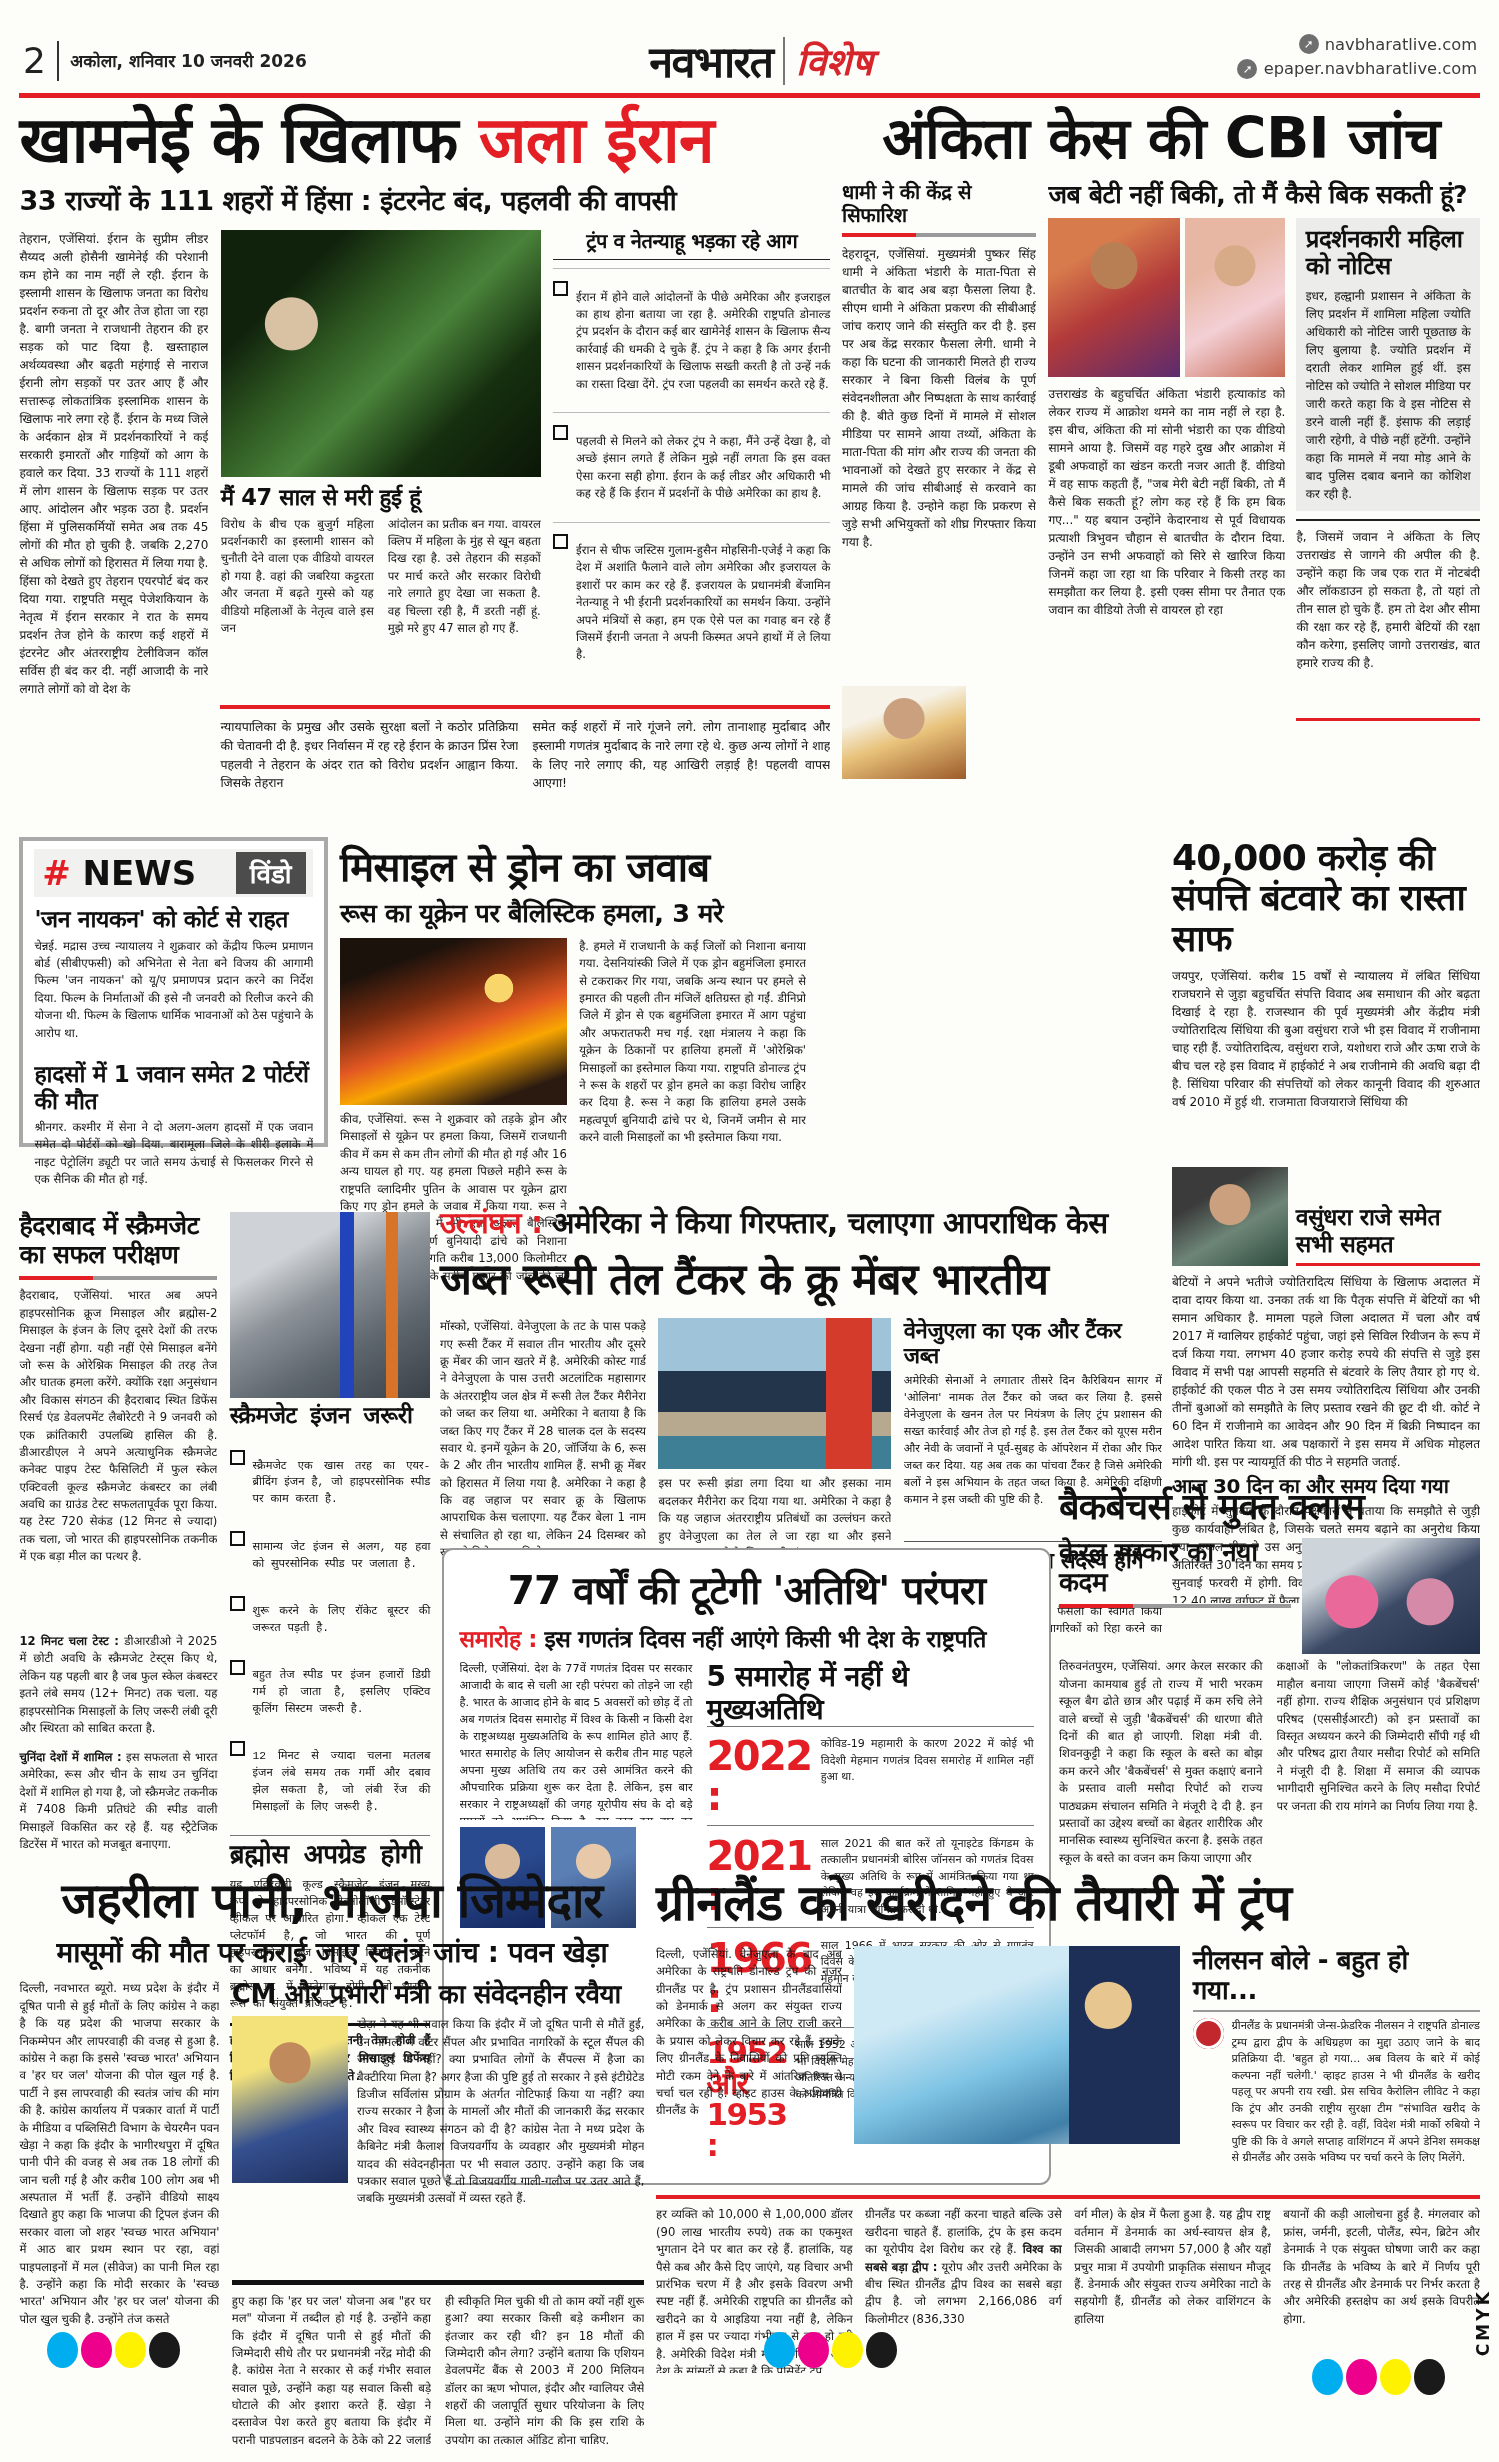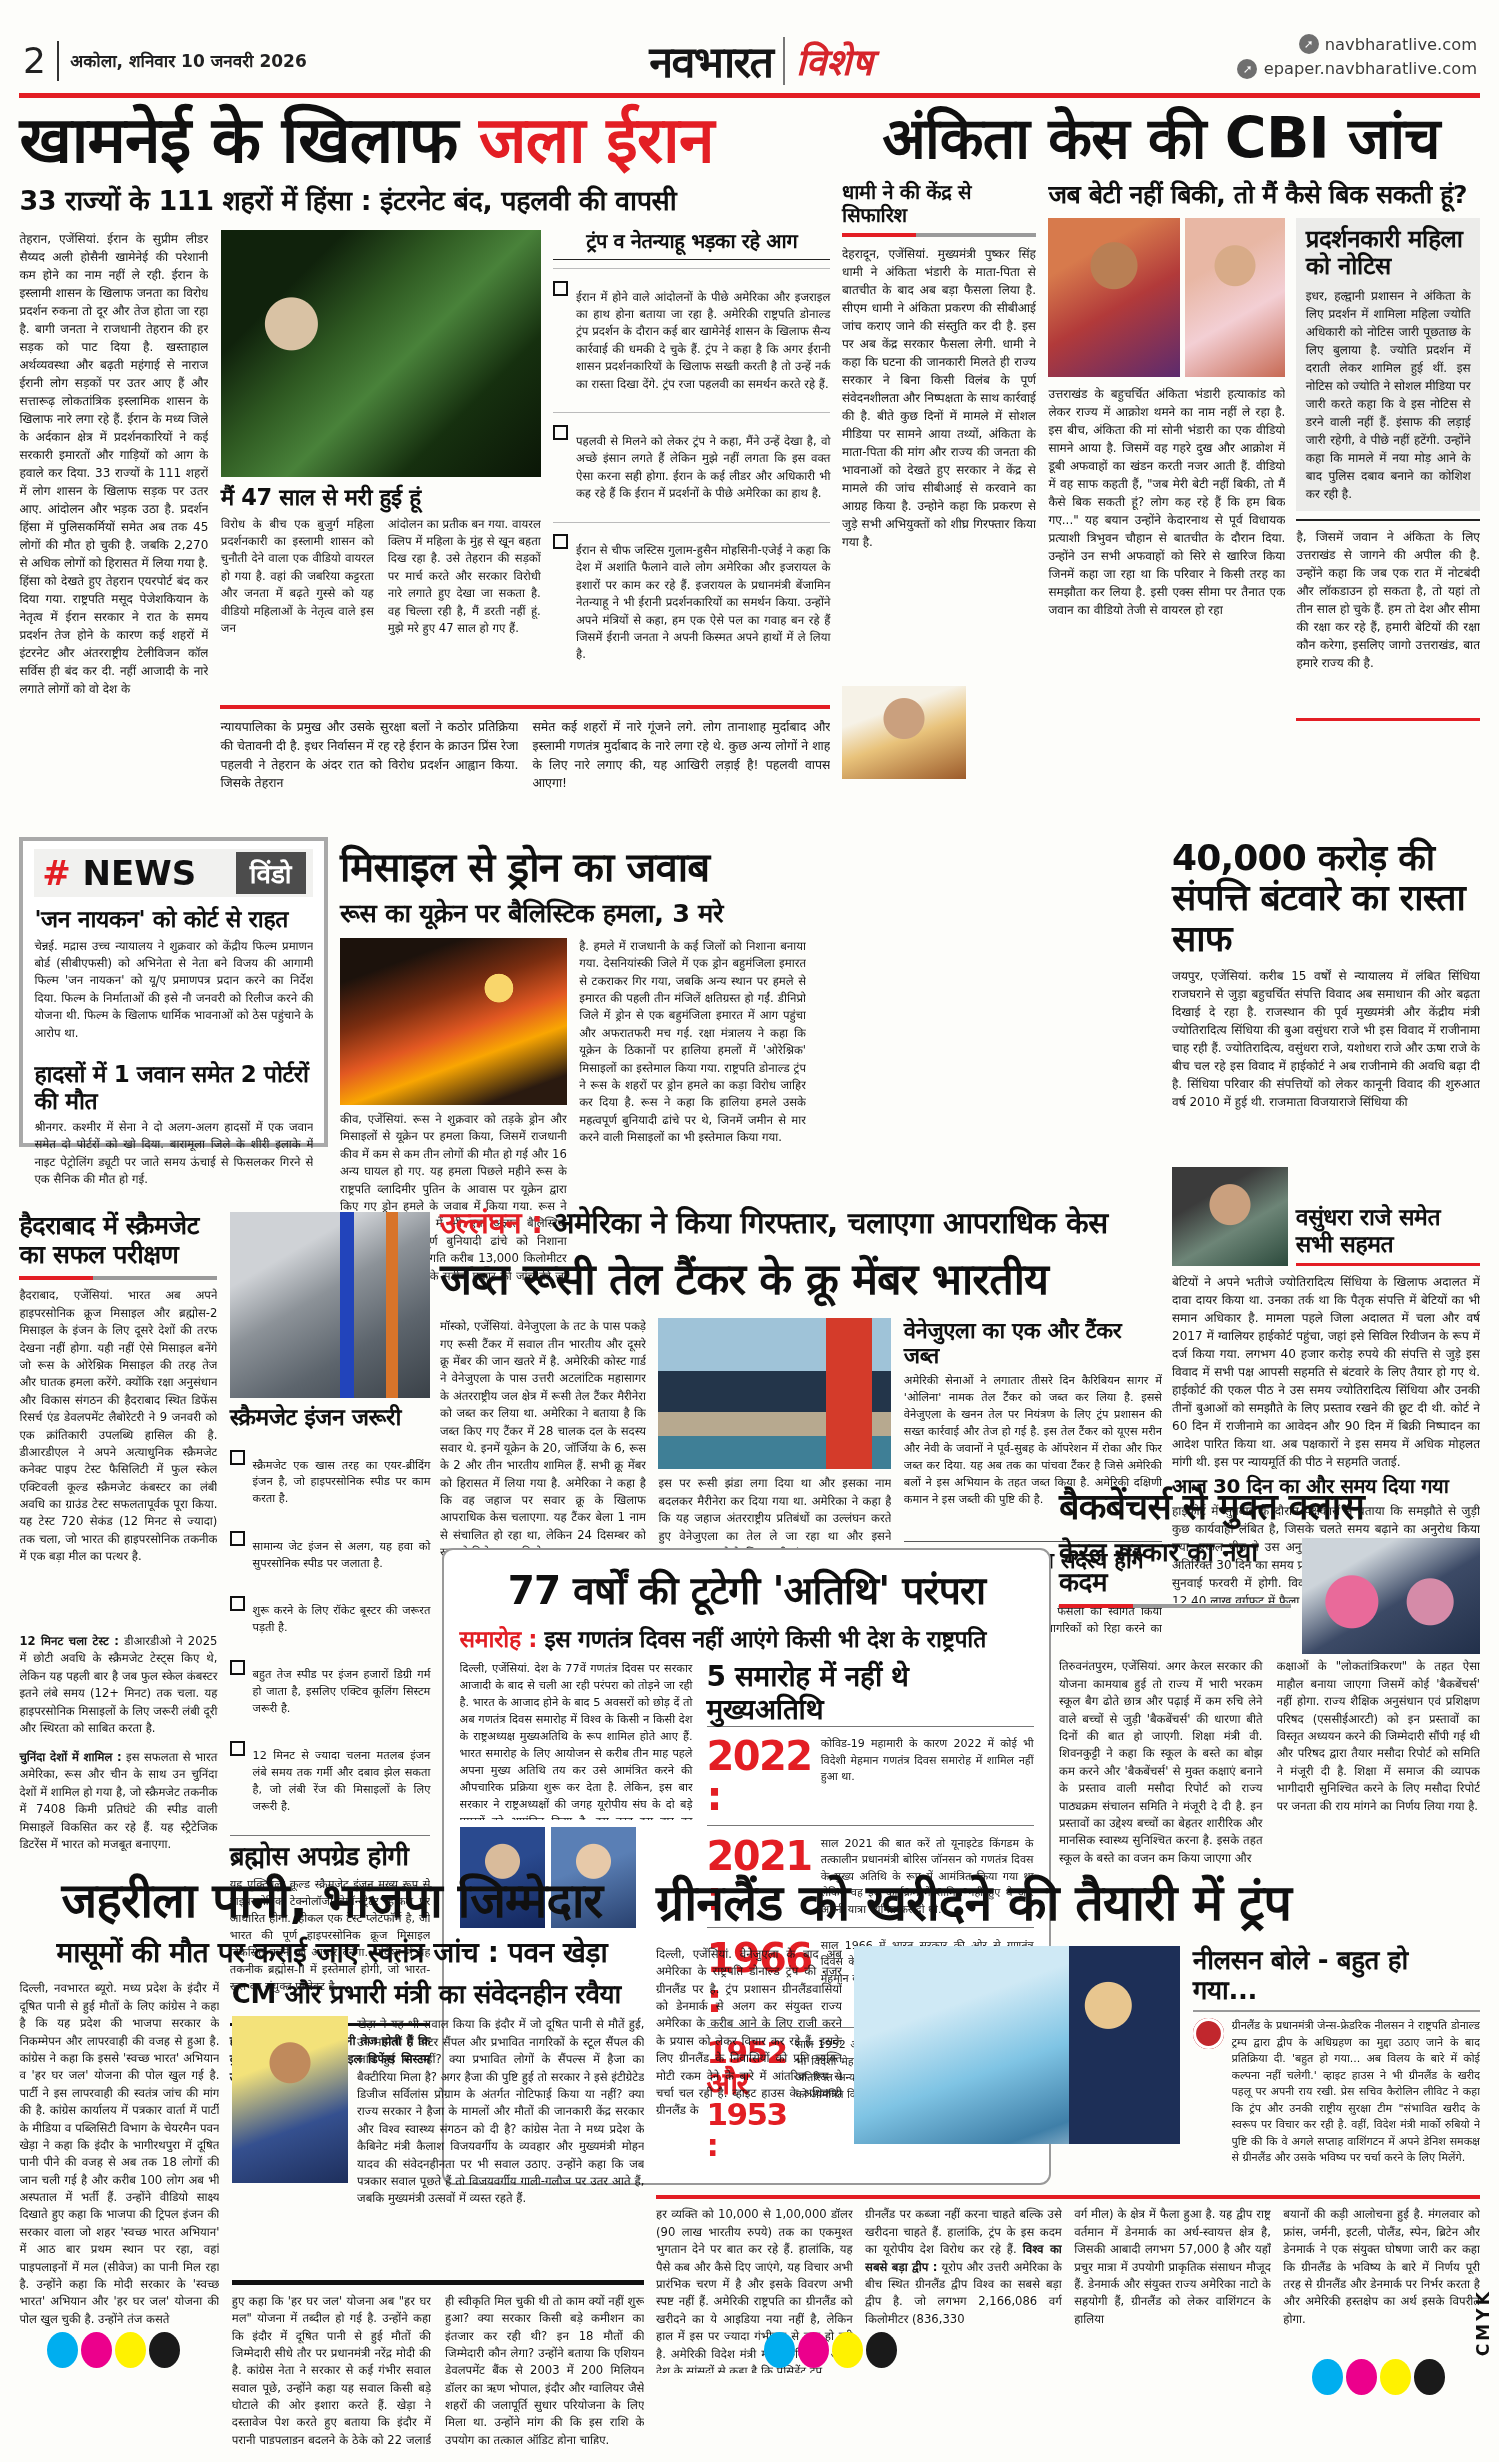--- a/index.html
+++ b/index.html
@@ -175,21 +175,21 @@
 
   <div class="abs" style="left:19.4px;top:1201px;width:411px;">
     <div style="display:flex;gap:12.4px;margin-top:11px;">
       <div style="flex:0 0 198px;">
         <div class="subh" style="font-size:25px;">हैदराबाद में स्क्रैमजेट का सफल परीक्षण</div>
         <div class="rg"></div>
         <div class="bd just clip" style="height:341px;font-size:11.6px;">हैदराबाद, एजेंसियां. भारत अब अपने हाइपरसोनिक क्रूज मिसाइल और ब्रह्मोस-2 मिसाइल के इंजन के लिए दूसरे देशों की तरफ देखना नहीं होगा. यही नहीं ऐसे मिसाइल बनेंगे जो रूस के ओरेश्निक मिसाइल की तरह तेज और घातक हमला करेंगे. क्योंकि रक्षा अनुसंधान और विकास संगठन की हैदराबाद स्थित डिफेंस रिसर्च एंड डेवलपमेंट लैबोरेटरी ने 9 जनवरी को एक क्रांतिकारी उपलब्धि हासिल की है. डीआरडीएल ने अपने अत्याधुनिक स्क्रैमजेट कनेक्ट पाइप टेस्ट फैसिलिटी में फुल स्केल एक्टिवली कूल्ड स्क्रैमजेट कंबस्टर का लंबी अवधि का ग्राउंड टेस्ट सफलतापूर्वक पूरा किया. यह टेस्ट 720 सेकंड (12 मिनट से ज्यादा) तक चला, जो भारत की हाइपरसोनिक तकनीक में एक बड़ा मील का पत्थर है.</div>
         <p class="bd just" style="font-size:11.6px;margin-top:4.7px;"><b>12 मिनट चला टेस्ट :</b> <span>डीआरडीओ ने 2025 में छोटी अवधि के स्क्रैमजेट टेस्ट्स किए थे, लेकिन यह पहली बार है जब फुल स्केल कंबस्टर इतने लंबे समय (12+ मिनट) तक चला. यह हाइपरसोनिक मिसाइलों के लिए जरूरी लंबी दूरी और स्थिरता को साबित करता है.</span></p>
         <p class="bd just" style="font-size:11.6px;margin-top:4.7px;"><b>चुनिंदा देशों में शामिल :</b> <span>इस सफलता से भारत अमेरिका, रूस और चीन के साथ उन चुनिंदा देशों में शामिल हो गया है, जो स्क्रैमजेट तकनीक में 7408 किमी प्रतिघंटे की स्पीड वाली मिसाइलें विकसित कर रहे हैं. यह स्ट्रैटेजिक डिटरेंस में भारत को मजबूत बनाएगा.</span></p>
       </div>
-      <div style="flex:1;">
+      <div style="flex:1;font-family:Liberation Mono, monospace;">
         <div class="photo" style="width:100%;height:186px;background:
           linear-gradient(90deg,transparent 0 55%,#2244bb 55% 62%,transparent 62%),
           linear-gradient(90deg,transparent 0 78%,#d8742a 78% 84%,transparent 84%),
           linear-gradient(150deg,#cfd2d6 0 25%,#8c9298 45%,#5d656d 70%,#3a4148 100%);"></div>
         <div class="subh" style="font-size:23px;margin-top:6.2px;">स्क्रैमजेट इंजन जरूरी</div>
         <div class="bullet" style="border-top:none;">
             <span class="sq"></span>
             <p class="bd just" style="font-size:11.3px;">स्क्रैमजेट एक खास तरह का एयर-ब्रीदिंग इंजन है, जो हाइपरसोनिक स्पीड पर काम करता है.</p>
           </div>
         <div class="bullet" style="border-top:none;padding-top:0;">

